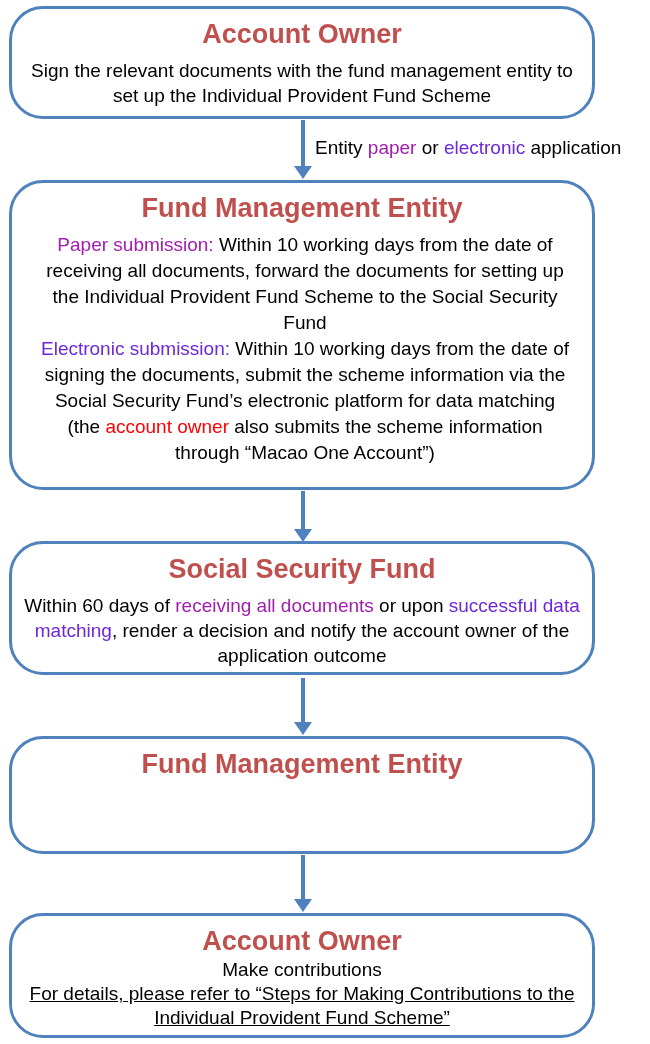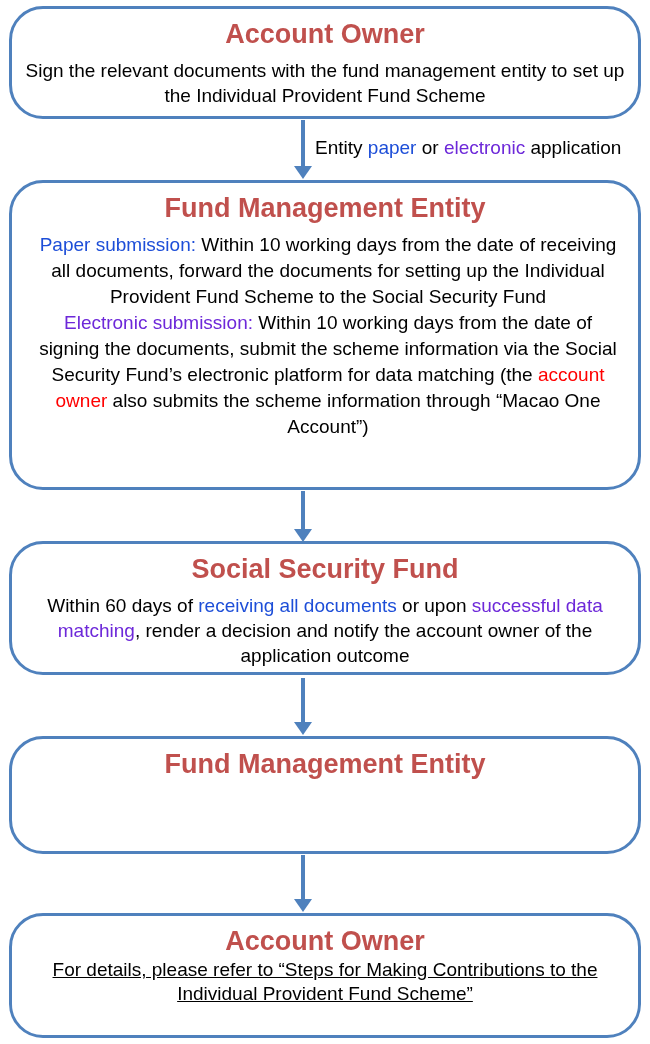--- a/index.html
+++ b/index.html
@@ -11,21 +11,21 @@
   .flow {
     position: relative;
     width: 650px;
     height: 1044px;
     background: #ffffff;
     overflow: hidden;
   }
   .box {
     position: absolute;
     left: 9px;
-    width: 632px;
+    width: 586px;
     box-sizing: border-box;
     border: 3px solid #4F81BD;
     border-radius: 34px;
     background: #ffffff;
     text-align: center;
   }
   .title {
     font-size: 27px;
     font-weight: bold;
     color: #C0504D;
@@ -36,21 +36,21 @@
     font-size: 19px;
     line-height: 25px;
     color: #000000;
     margin: 0;
   }
   .center { text-align: center; padding: 0 8px; }
   .left   { text-align: center; padding: 0 18px 0 24px; line-height: 26px; }
   .box5 .title { margin-bottom: 2px; }
   .box5 .body { line-height: 24px; padding: 0 10px; }
 
-  .orange { color: #1d4ed8; }
+  .orange { color: #a21caf; }
   .green  { color: #6d28d9; }
   .red    { color: #FF0000; }
   .underline { text-decoration: underline; }
 
   
   .box1 { top: 6px;   height: 113px; }
   .box2 { top: 180px; height: 310px; }
   .box3 { top: 541px; height: 134px; }
   .box4 { top: 736px; height: 118px; }
   .box5 { top: 913px; height: 125px; }
@@ -133,16 +133,17 @@
     <h2 class="title">Fund Management Entity</h2>
   </section>
 
   <div class="connector c4">
     <div class="stem"></div>
     <div class="head"></div>
   </div>
 
   <section class="box box5">
     <h2 class="title">Account Owner</h2>
+    <p class="body center">Make contributions</p>
     <p class="body center underline">For details, please refer to “Steps for Making Contributions to the Individual Provident Fund Scheme”</p>
   </section>
 
 </div>
 
 </body></html>

